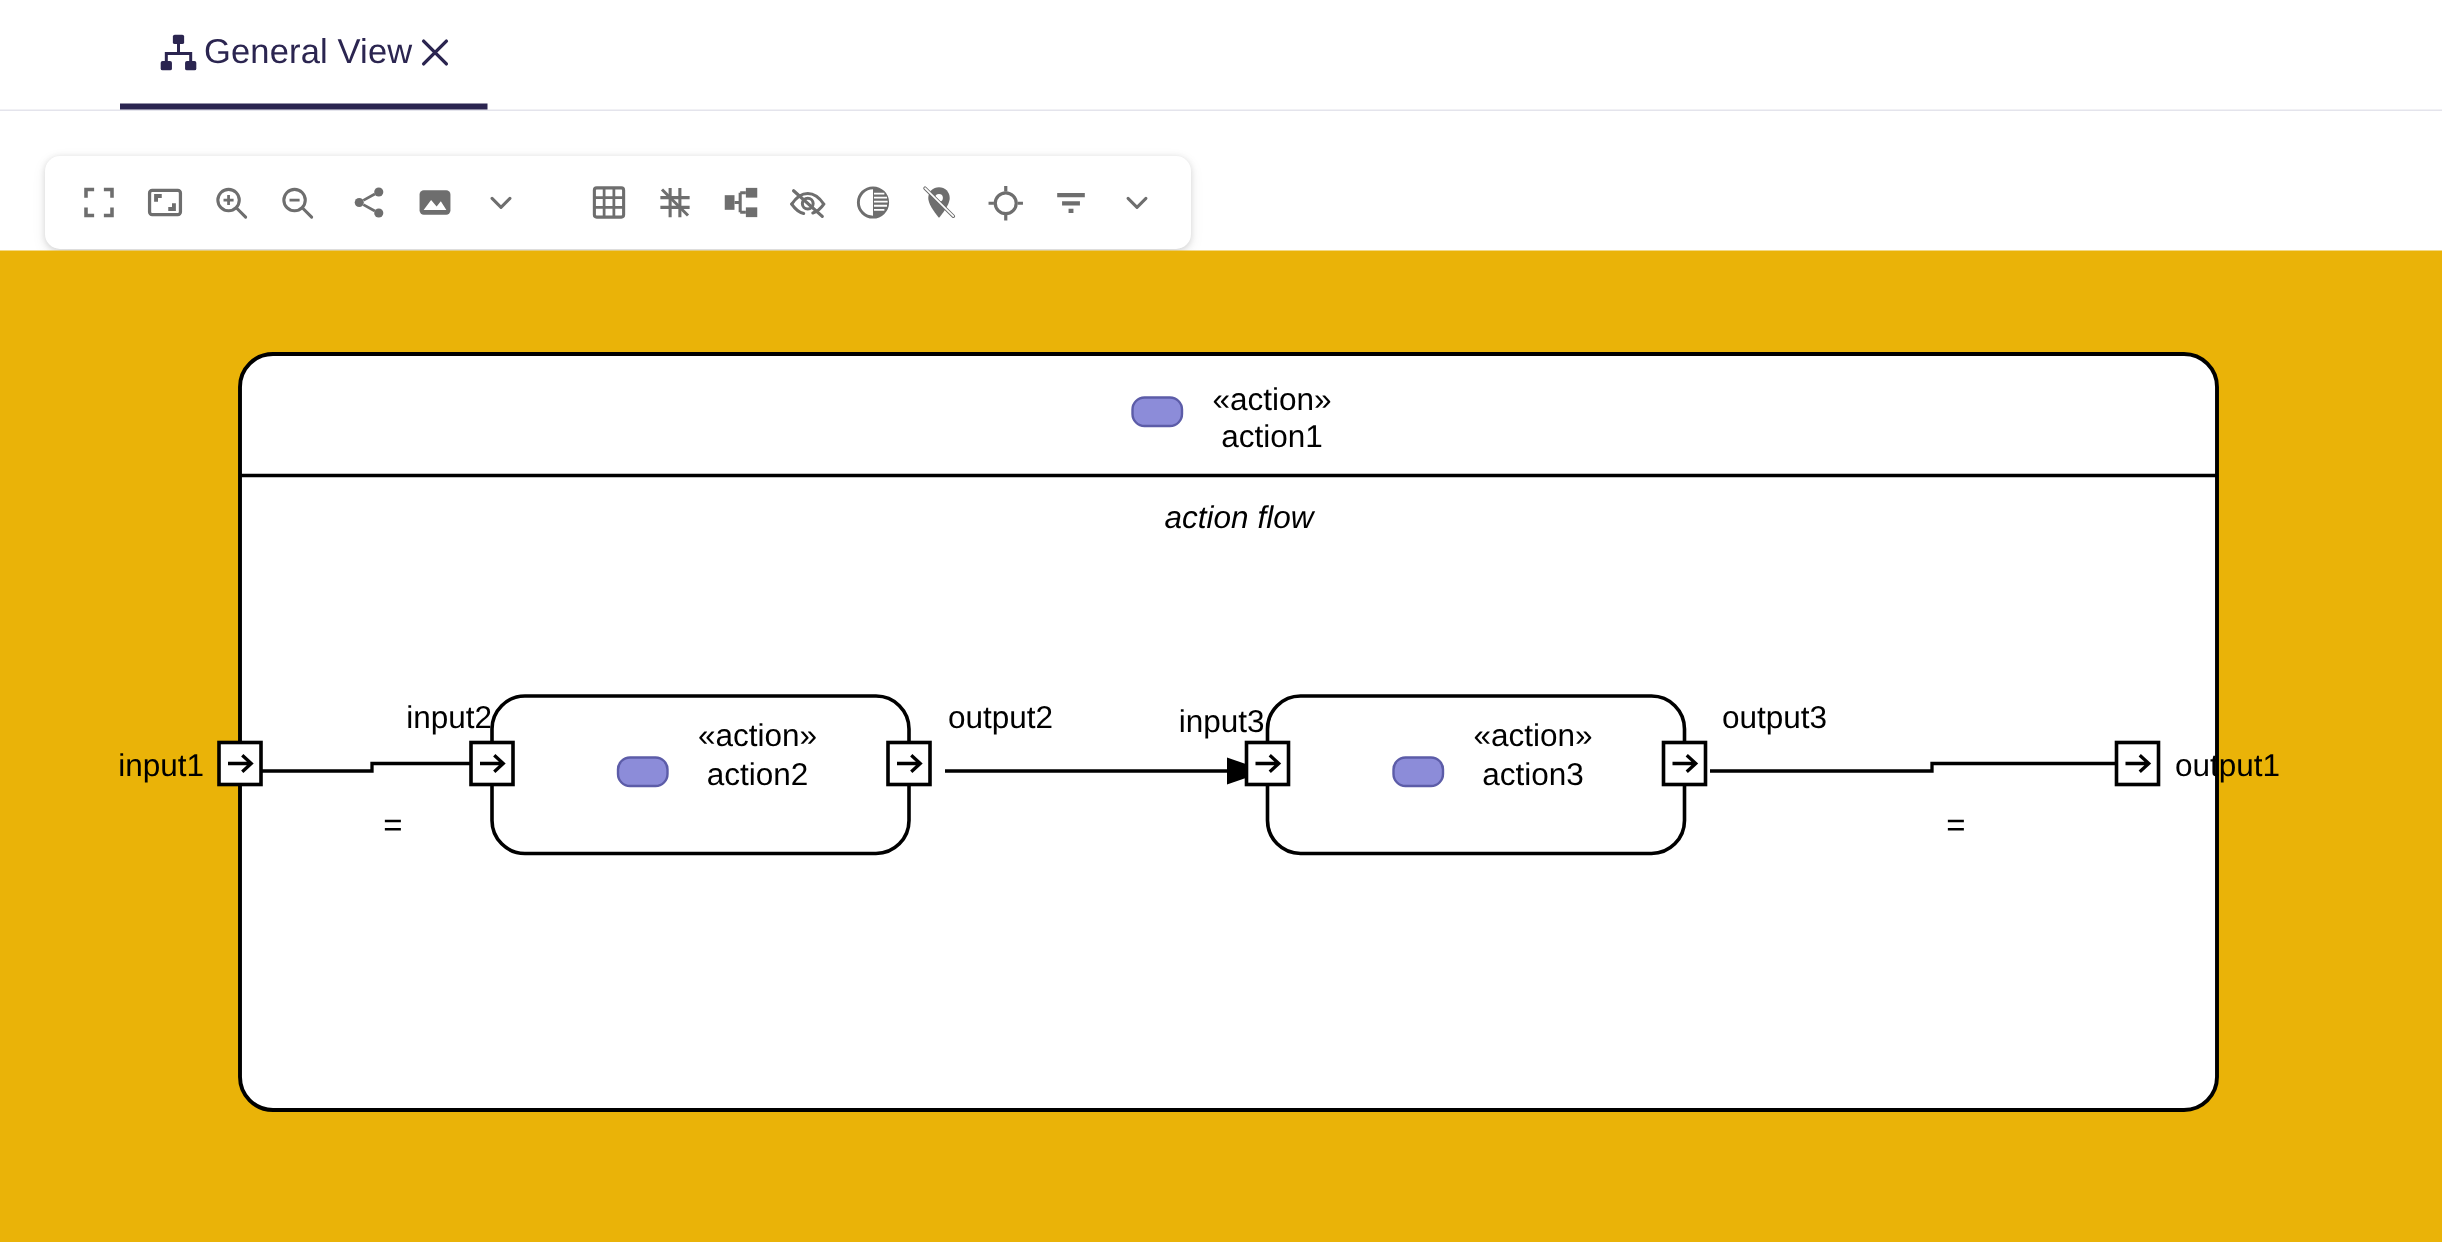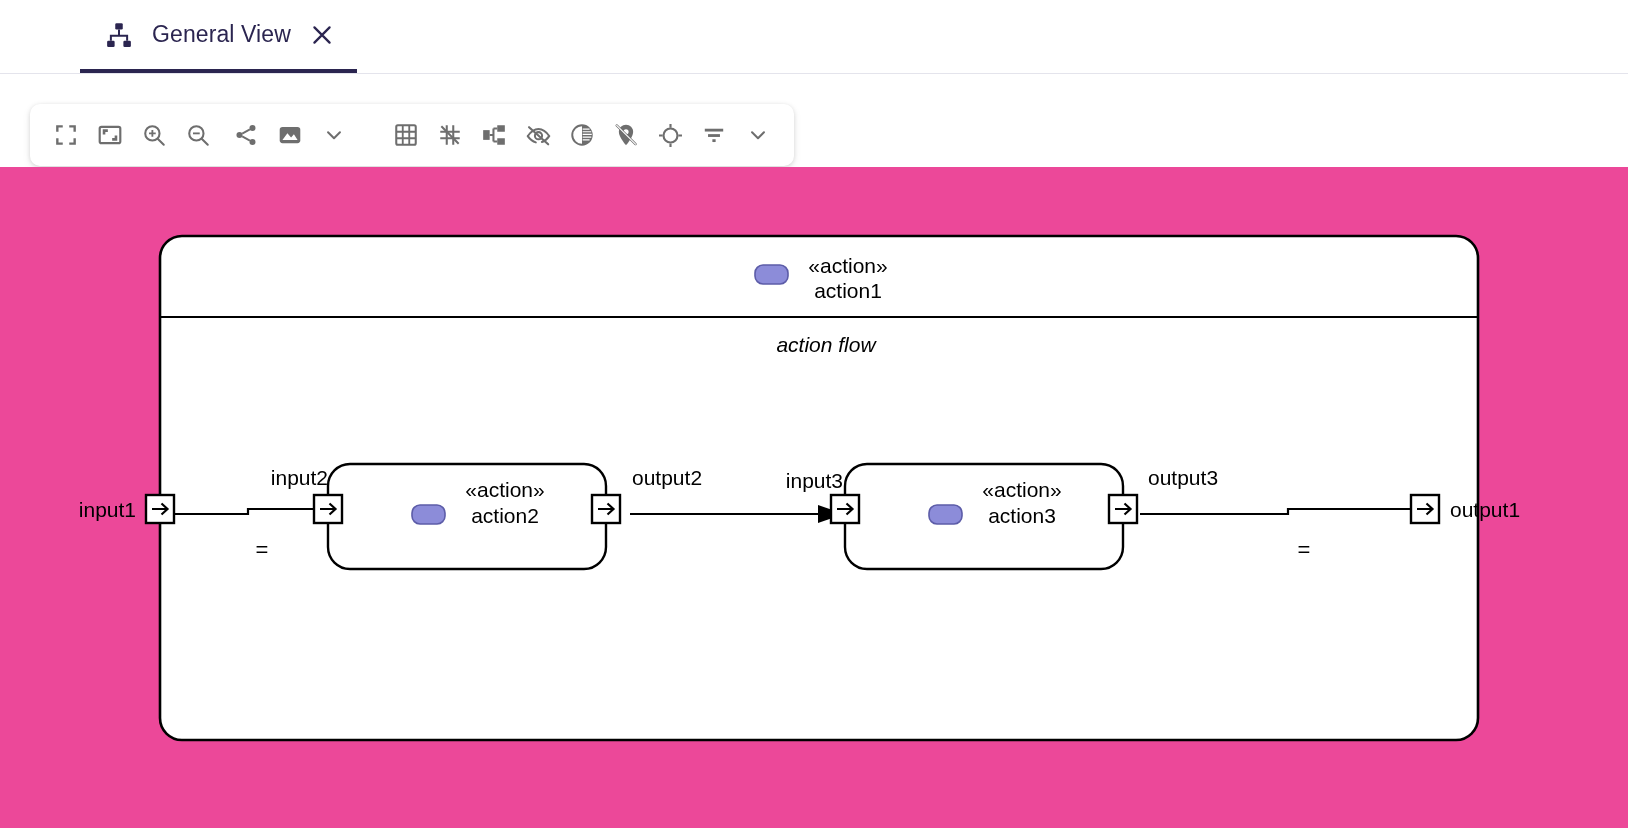--- a/index.html
+++ b/index.html
@@ -25,21 +25,21 @@
     background: #ffffff;
     border-bottom: 1px solid #e4e4ec;
     box-sizing: border-box;
   }
   .tab {
     position: absolute;
     left: 80px; top: 0;
     height: 73px;
     display: flex;
     align-items: center;
-    gap: 18px;
+    gap: 2px;
     padding: 0 22px 0 24px;
     box-sizing: border-box;
     border-bottom: 4px solid #2b2550;
     cursor: pointer;
   }
   .tab-icon {
     width: 30px; height: 30px;
     display: block;
     flex: 0 0 auto;
   }
@@ -82,21 +82,21 @@
   .tb-btn svg { display: block; }
   .tb-gap { width: 28px; flex: 0 0 auto; }
   .tb-gap-sm { width: 4px; flex: 0 0 auto; }
 
   
   .canvas {
     position: absolute;
     left: 0; top: 167px;
     width: 1628px;
     height: 661px;
-    background: #ec4899;
+    background: #eab308;
     overflow: hidden;
   }
   .canvas svg { display: block; }
 
   .dg-text {
     font-family: "Liberation Sans", sans-serif;
     font-size: 21px;
     fill: #000000;
   }
   .dg-italic {

